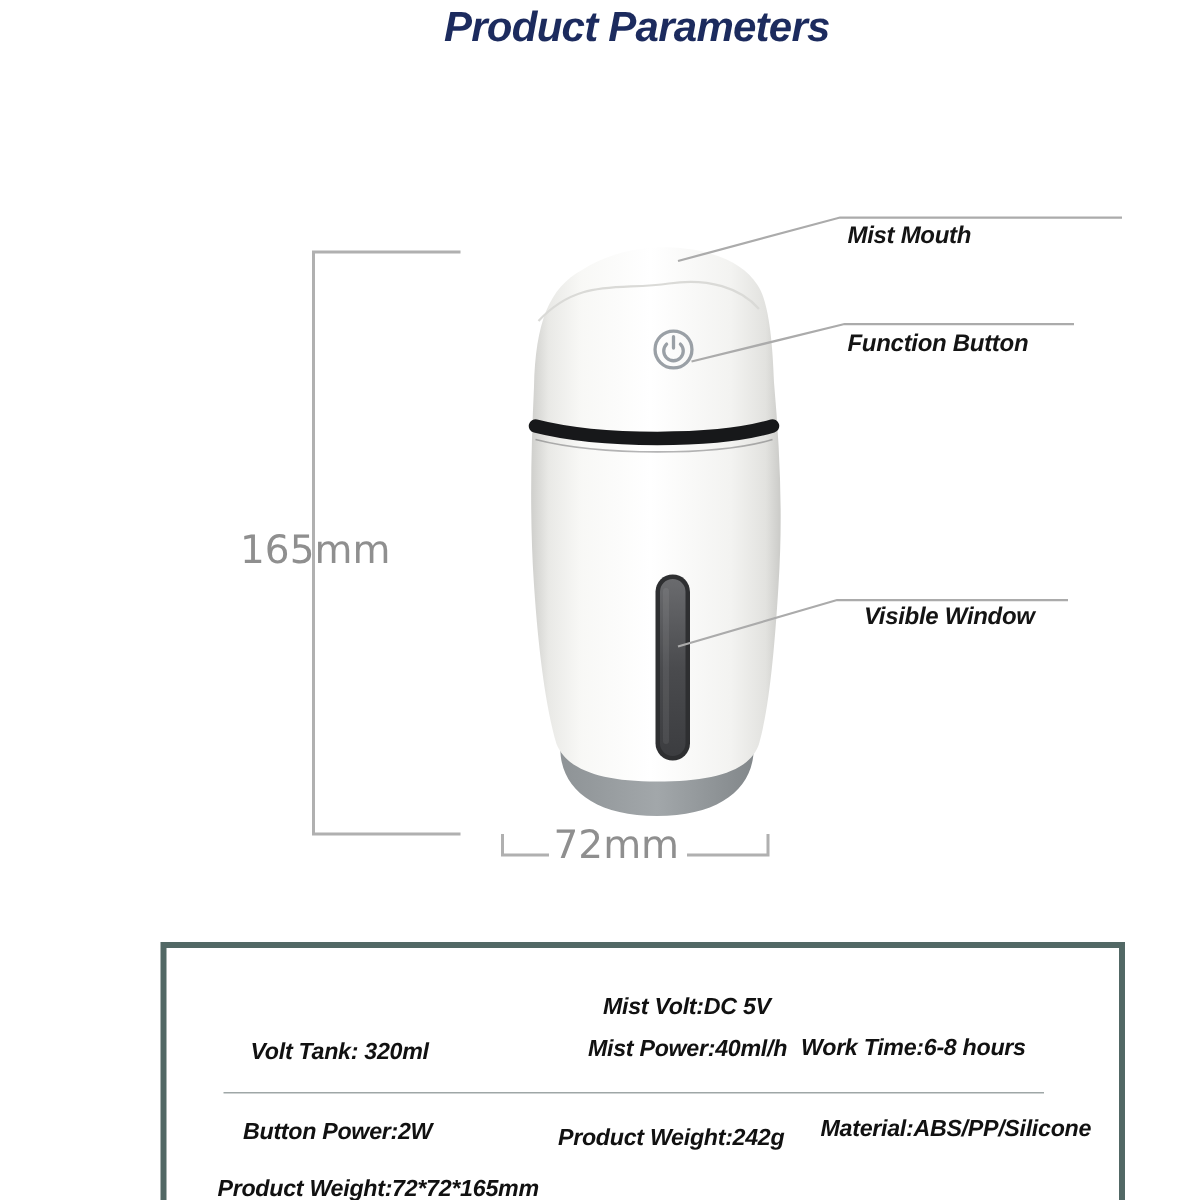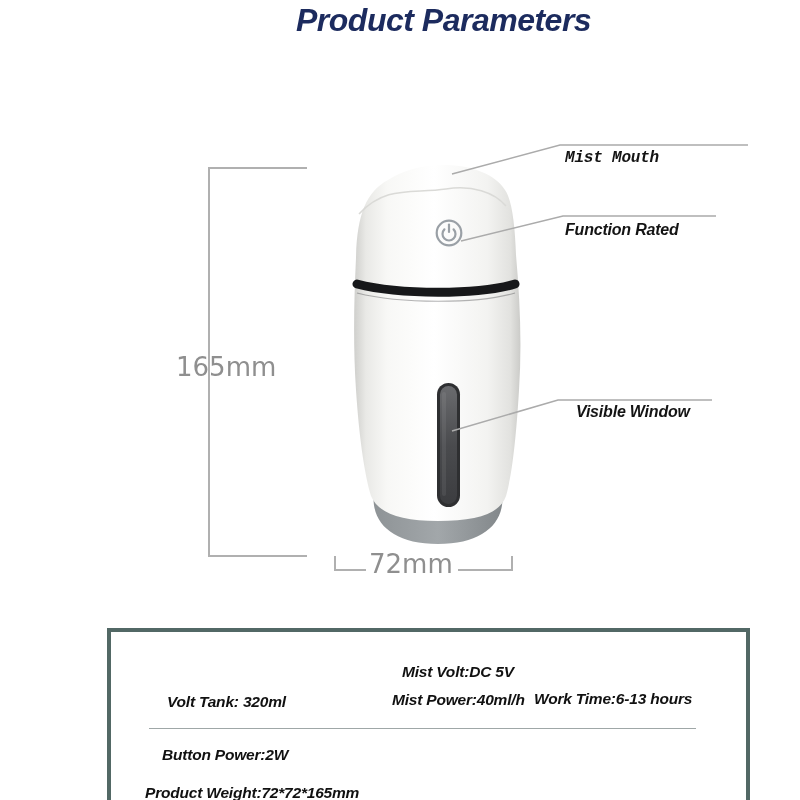--- a/index.html
+++ b/index.html
@@ -9,37 +9,37 @@
     --callout-line-color:#ababab;
     --label-color:#141414;
   }
   html,body{margin:0;padding:0;background:#fff;}
   .page{
     position:relative;width:800px;height:800px;overflow:hidden;background:#fff;
     font-family:"Liberation Sans",sans-serif;
   }
   .title{
     position:absolute;left:296px;top:2px;margin:0;
-    font-size:32px;font-weight:bold;font-style:italic;
+    font-size:28px;font-weight:bold;font-style:italic;
     letter-spacing:-0.5px;color:var(--title-color);
   }
   .overlay{position:absolute;left:0;top:0;pointer-events:none;}
   .device{position:absolute;left:330px;top:155px;}
   .callout-label{
     position:absolute;font-size:16px;font-weight:bold;font-style:italic;
     color:var(--label-color);letter-spacing:-0.2px;white-space:nowrap;
   }
-  .lbl-mist{left:565px;top:149px;font-family:Liberation Mono, monospace;}
+  .lbl-mist{left:565px;top:149px;}
   .lbl-function{left:565px;top:221px;}
   .lbl-window{left:576px;top:403px;text-align:center;}
   .dim{
     position:absolute;color:var(--dimension-color);
     font-family:"DejaVu Sans",sans-serif;font-size:26px;font-weight:500;white-space:nowrap;
   }
-  .dim-h{left:176px;top:352px;}
+  .dim-h{left:160px;top:352px;}
   .dim-w{left:369px;top:549px;}
   .spec-table{
     position:absolute;left:107px;top:628px;width:635px;height:200px;
     border:4px solid var(--table-border-color);background:#fff;
     box-shadow:inset 0 0 0 1px rgba(255,255,255,.4);
   }
   .spec-table .cell{
     position:absolute;font-size:15.5px;font-weight:bold;font-style:italic;
     color:#111;letter-spacing:-0.2px;white-space:nowrap;
   }
@@ -123,33 +123,35 @@
       <path d="M 452 431 L 558 400 L 712 400"></path>
     </g>
     <g fill="none" stroke="#b0b0b0" stroke-width="2">
       <path d="M 307 168 L 209 168 L 209 556 L 307 556"></path>
       <path d="M 335 556 L 335 570 L 366 570"></path>
       <path d="M 458 570 L 512 570 L 512 556"></path>
     </g>
   </svg>
 
   <div class="callout-label lbl-mist">Mist Mouth</div>
-  <div class="callout-label lbl-function">Function Rated</div>
+  <div class="callout-label lbl-function">Function Button</div>
   <div class="callout-label lbl-window">Visible Window</div>
 
   <div class="dim dim-h">165mm</div>
   <div class="dim dim-w">72mm</div>
 
   <div class="spec-table">
     <div class="cell" style="left:291px;top:31px">Mist Volt:DC 5V</div>
 
     <div class="cell" style="left:56px;top:61px">Volt Tank: 320ml</div>
     <div class="cell" style="left:281px;top:59px">Mist Power:40ml/h</div>
-    <div class="cell" style="left:423px;top:58px">Work Time:6-13 hours</div>
+    <div class="cell" style="left:423px;top:58px">Work Time:6-8 hours</div>
 
     <div class="divider"></div>
 
     <div class="cell" style="left:51px;top:114px">Button Power:2W</div>
+    <div class="cell" style="left:261px;top:118px">Product Weight:242g</div>
+    <div class="cell" style="left:436px;top:112px">Material:ABS/PP/Silicone</div>
 
     <div class="cell" style="left:34px;top:152px">Product Weight:72*72*165mm</div>
   </div>
 
 </div>
 
 </body></html>

